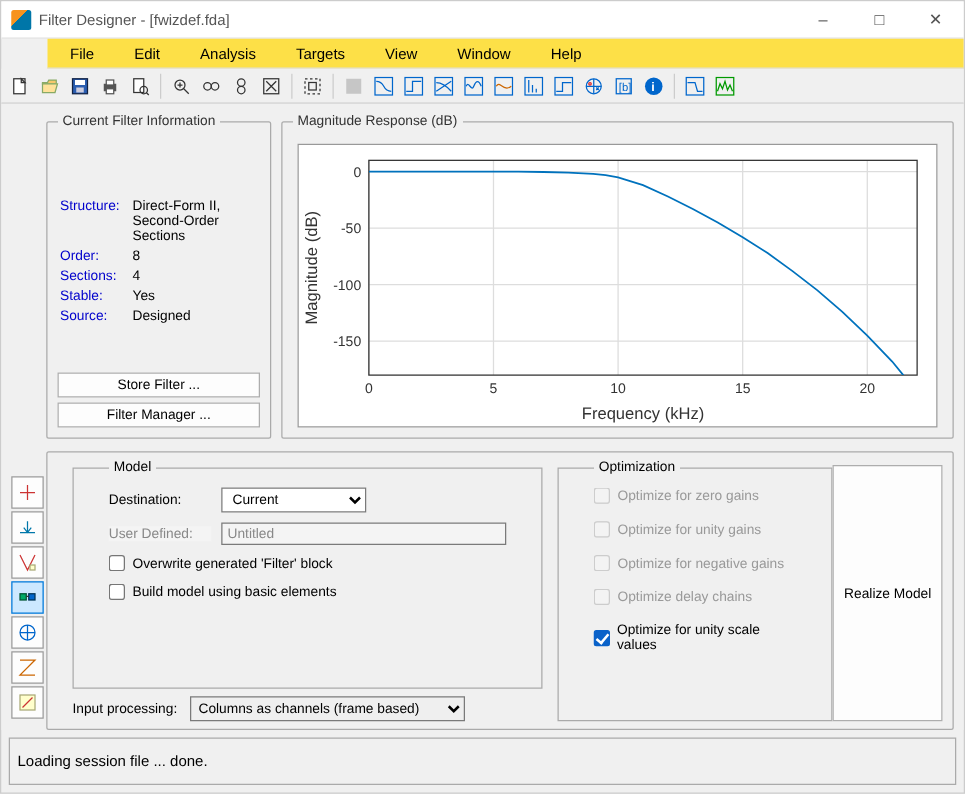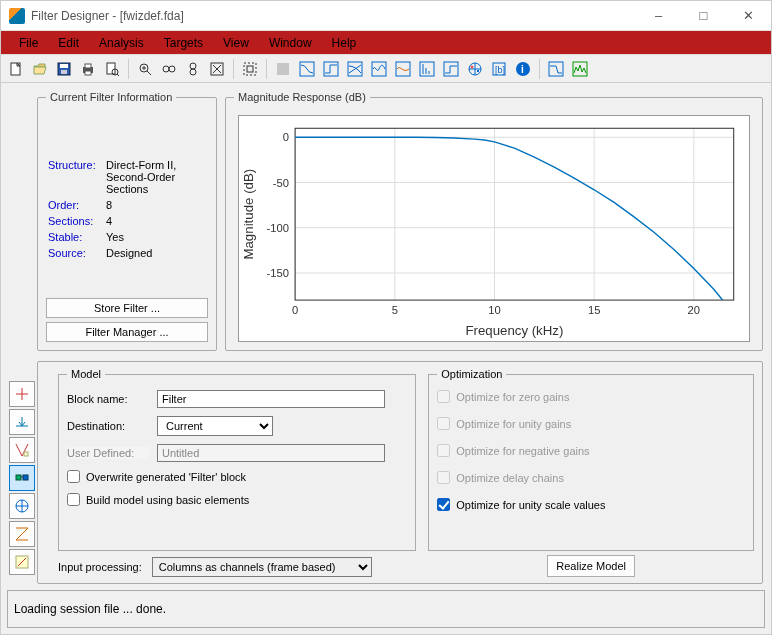--- a/index.html
+++ b/index.html
@@ -32,25 +32,26 @@
   }
   .titlebar .title { flex: 1; font-size: 12px; }
   .titlebar .winbtns { display: flex; }
   .titlebar .winbtn {
     width: 45px; height: 30px; display:flex; align-items:center; justify-content:center;
     color:#555; font-size:13px;
   }
   
   .menubar {
     height: 24px;
-    background:#b91c1c;
+    background:#fde047;
     display:flex; align-items:center;
     padding-left:8px;
     border-bottom:1px solid #ddd;
-    gap:0;
+    gap:12px;
+    margin-left:37px;
   }
   .menubar .menuitem { padding:3px 10px; cursor:default; }
   
   .toolbar {
     height: 28px;
     background:#f0f0f0;
     display:flex; align-items:center;
     padding:0 4px;
     border-bottom:1px solid #ccc;
     gap:2px;
@@ -104,21 +105,21 @@
   }
   .sidetools .stb {
     width:26px; height:26px; border:1px solid #999; background:#fdfdfd;
     display:flex; align-items:center; justify-content:center;
   }
   .sidetools .stb.selected { background:#cce8ff; border-color:#0078d7; }
   .lowerpanel {
     flex:1; border:1px solid #aaa; border-radius:2px; padding:6px 8px 6px 20px;
     display:flex; gap:12px;
   }
-  .lowerpanel fieldset { border:1px solid #aaa; padding:10px 8px; margin:0; flex:1; }
+  .lowerpanel fieldset { border:1px solid #aaa; padding:10px 28px; margin:0; flex:1; }
   .lowerpanel fieldset legend { font-size:11px; padding:0 4px; }
   .formrow { display:flex; align-items:center; gap:8px; margin-bottom:8px; font-size:11px;}
   .formrow label { width:82px; }
   .formrow input[type=text], .formrow select {
     font-size:11px; padding:2px 4px; border:1px solid #7a7a7a; background:#fff;
   }
   .formrow input.wide { width:228px; }
   .formrow select.med { width:116px; }
   .formrow input.disabled, .formrow label.disabled { color:#888; background:#f4f4f4; }
   .chkrow { display:flex; align-items:center; gap:6px; font-size:11px; margin-bottom:10px; }
@@ -429,24 +430,20 @@
             <rect x="2" y="2" width="12" height="12" fill="#ffc" stroke="#aa7"></rect>
             <path d="M4 12 L12 4" stroke="#c33"></path>
           </svg>
         </div>
     </div>
     <div class="lowerpanel">
       <div style="flex:1.1; display:flex; flex-direction:column;">
         <fieldset style="flex:1">
           <legend>Model</legend>
           <div class="formrow">
-            <label>Block name:</label>
-            <input type="text" class="wide" value="Filter" style="">
-          </div>
-          <div class="formrow">
             <label>Destination:</label>
             <select class="med">
               <option>Current</option>
             </select>
           </div>
           <div class="formrow">
             <label class="disabled">User Defined:</label>
             <input type="text" class="wide disabled" disabled="" value="Untitled" style="">
           </div>
           <div class="chkrow">
@@ -458,21 +455,21 @@
             <span>Build model using basic elements</span>
           </div>
         </fieldset>
         <div class="inputproc">
           <label>Input processing:</label>
           <select>
             <option>Columns as channels (frame based)</option>
           </select>
         </div>
       </div>
-      <div class="opt" style="flex:1; display:flex; flex-direction:column;">
+      <div class="opt" style="flex:1; display:flex; flex-direction:row;">
         <fieldset style="flex:1">
           <legend>Optimization</legend>
           <div class="chkrow disabled">
               <input type="checkbox" disabled="" style="">
               <span>Optimize for zero gains</span>
             </div>
           <div class="chkrow disabled">
               <input type="checkbox" disabled="" style="">
               <span>Optimize for unity gains</span>
             </div>

